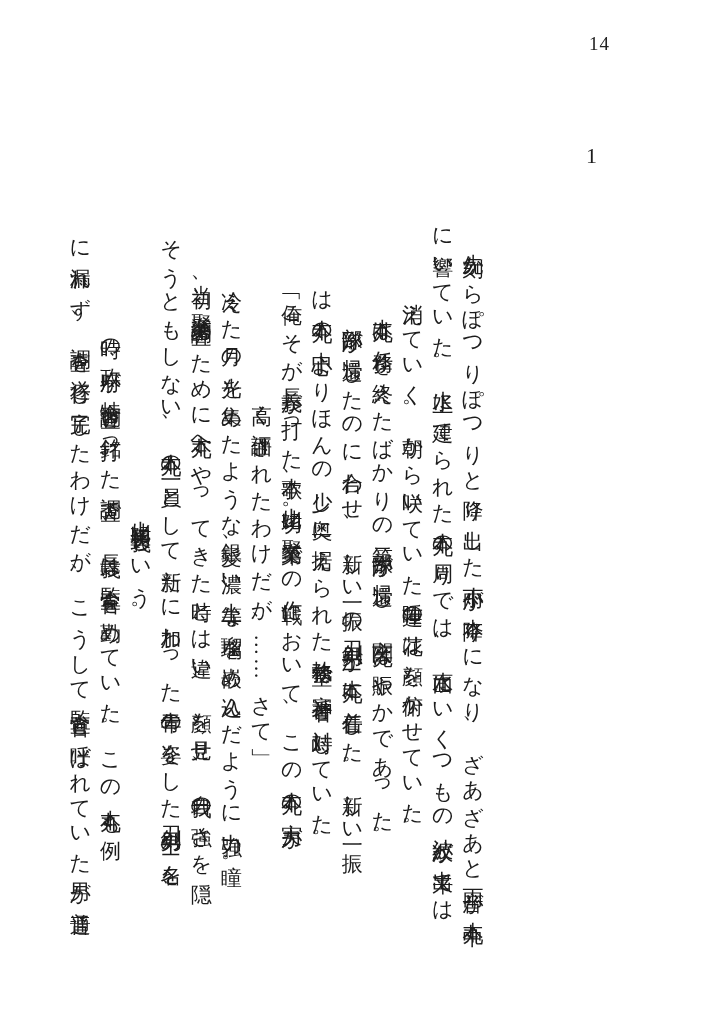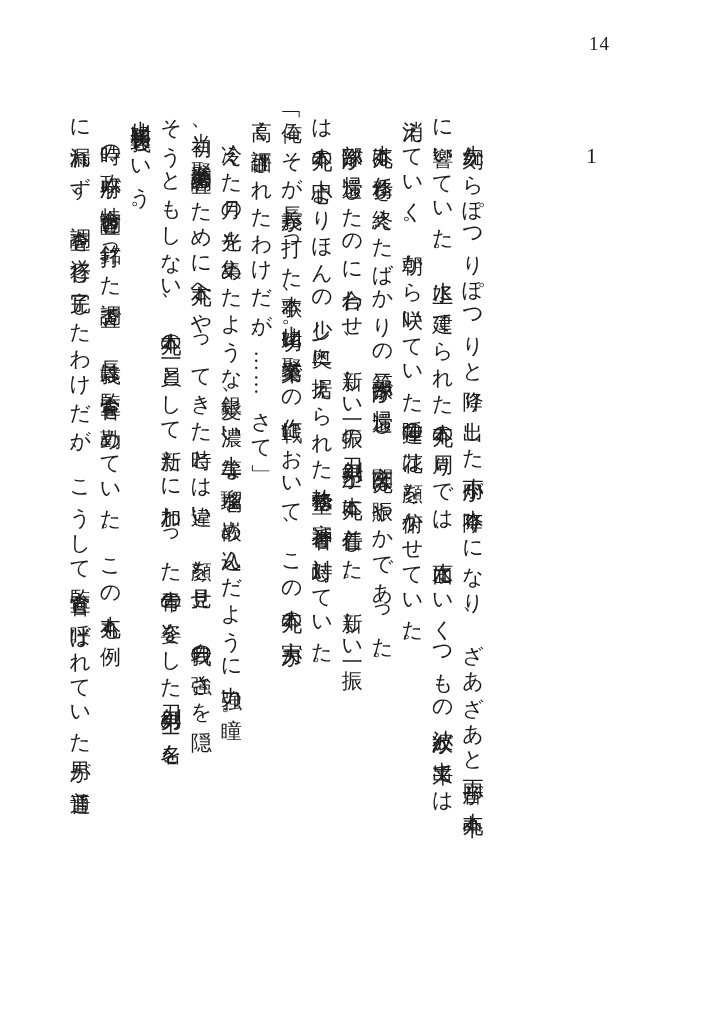--- a/index.html
+++ b/index.html
@@ -8,20 +8,21 @@
     background: #ffffff;
   }
   #page {
     position: relative;
     width: 646px;
     height: 1024px;
     background: #ffffff;
     overflow: hidden;
     font-family: "Liberation Serif", "DejaVu Serif", serif;
     color: #1c1c1c;
+    text-align: center;
   }
   .page-number {
     position: absolute;
     top: 33px;
     left: 589px;
     font-size: 19px;
     letter-spacing: 1px;
     color: #222222;
   }
   .section-number {

